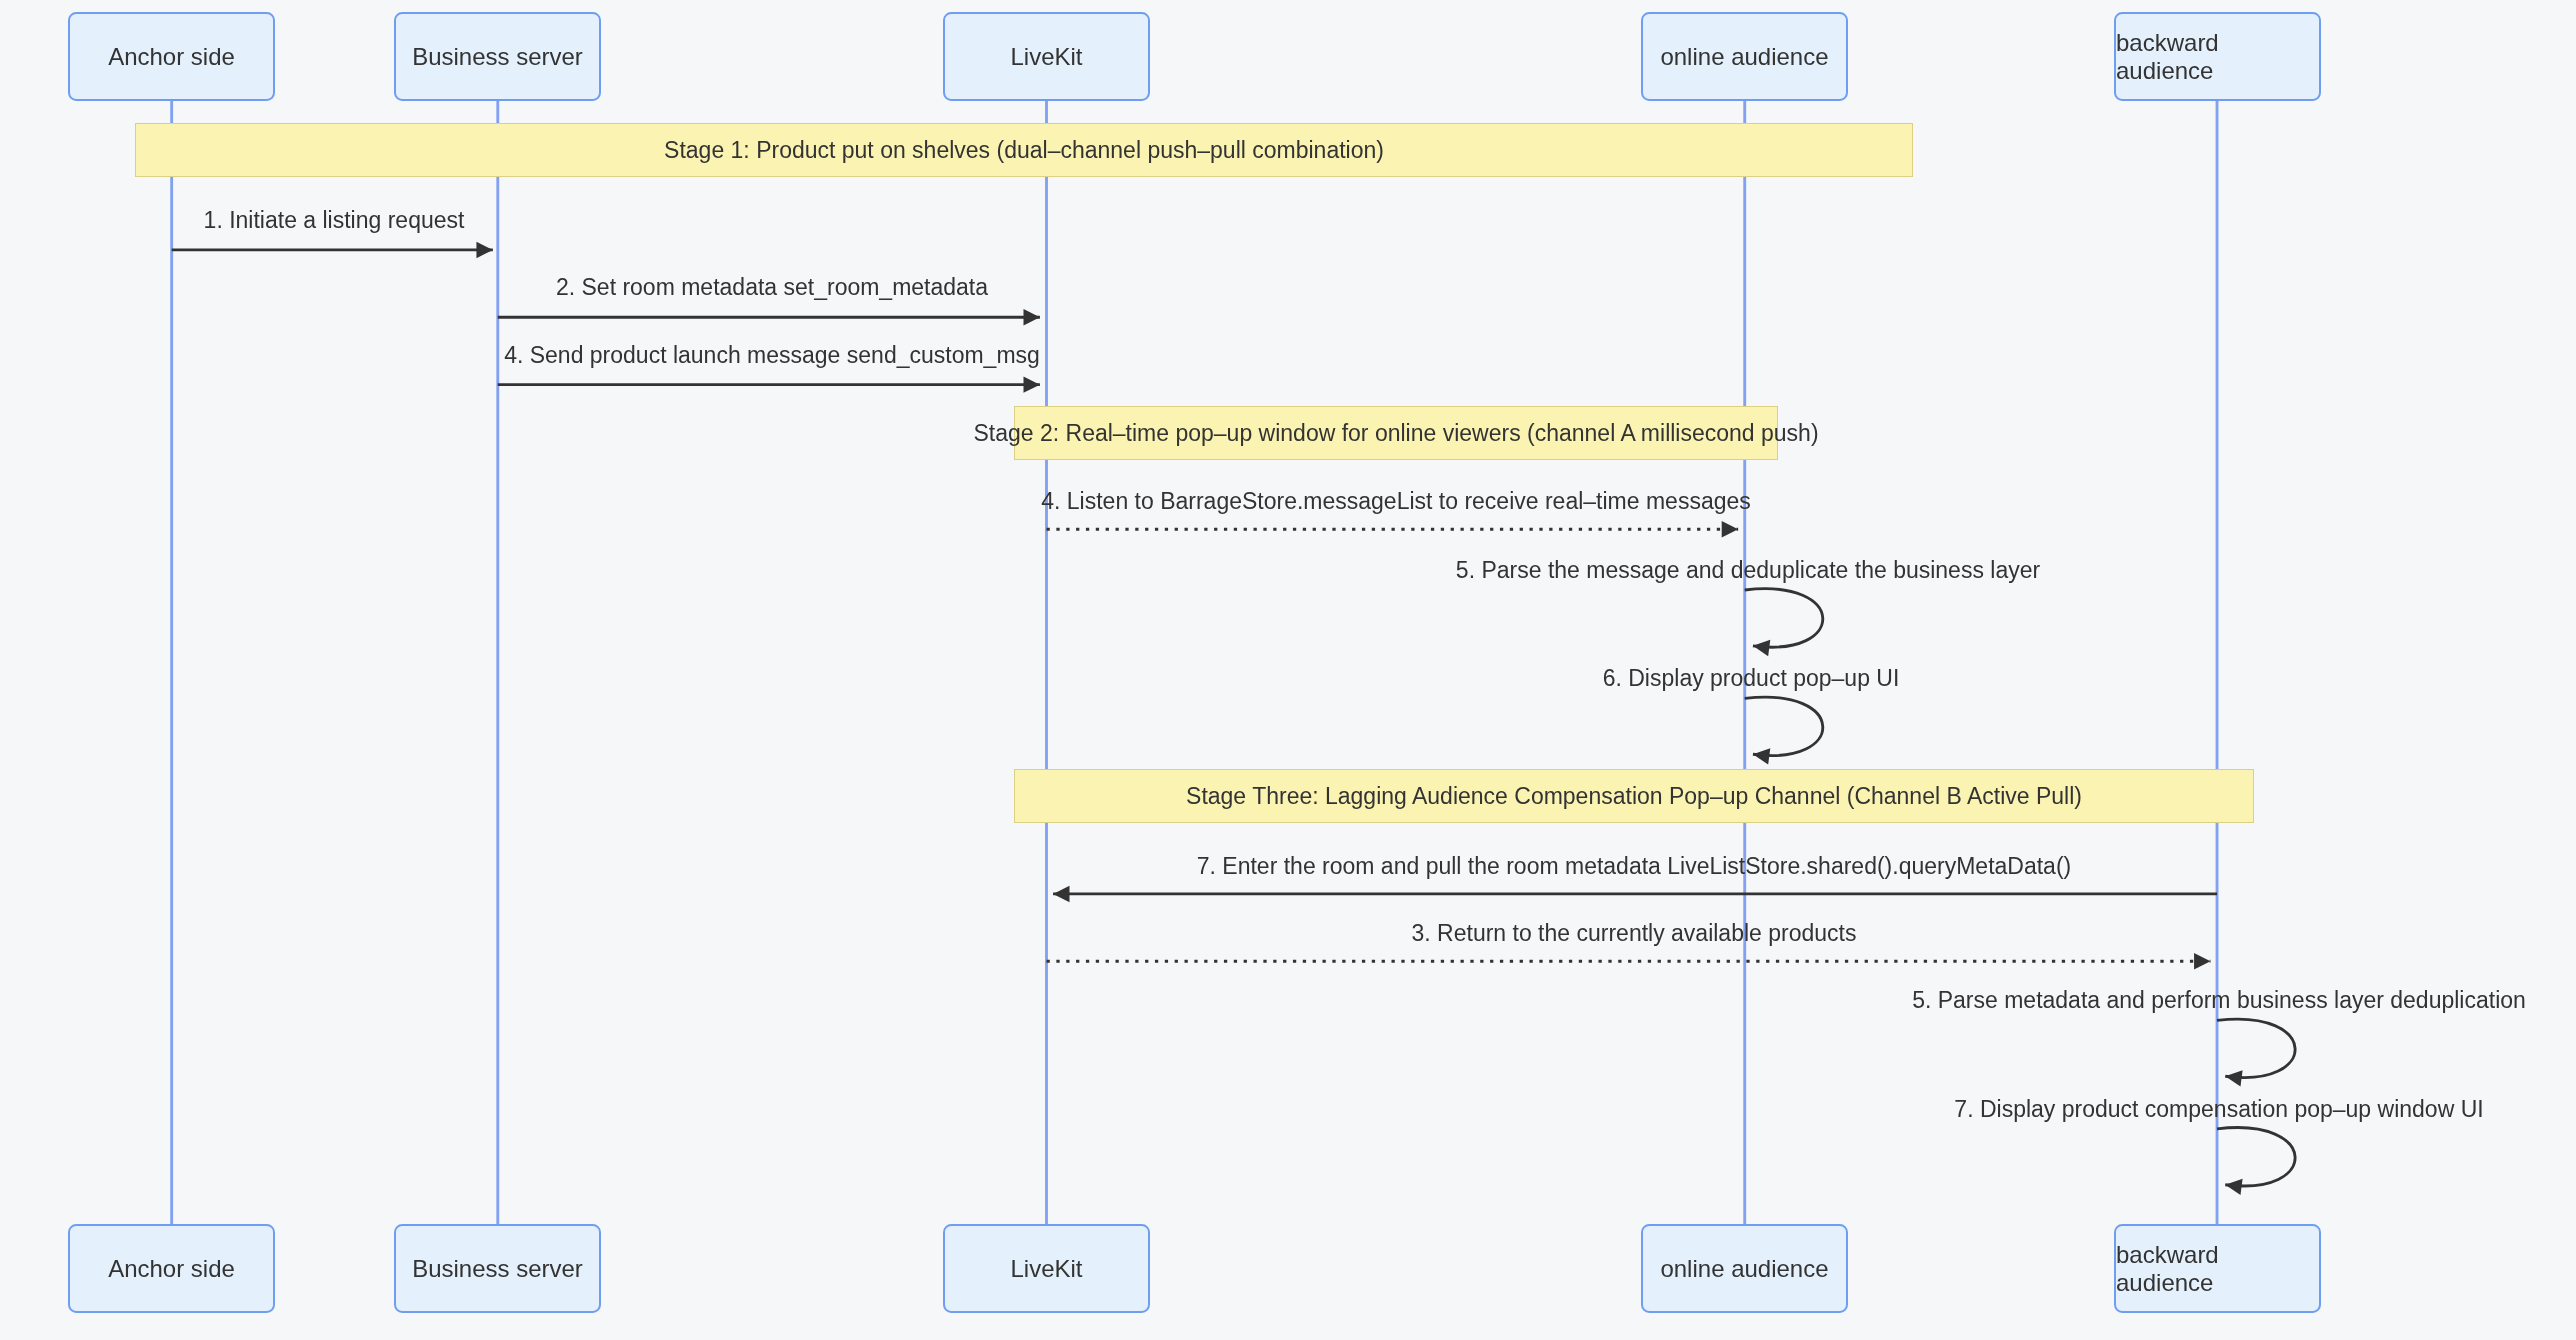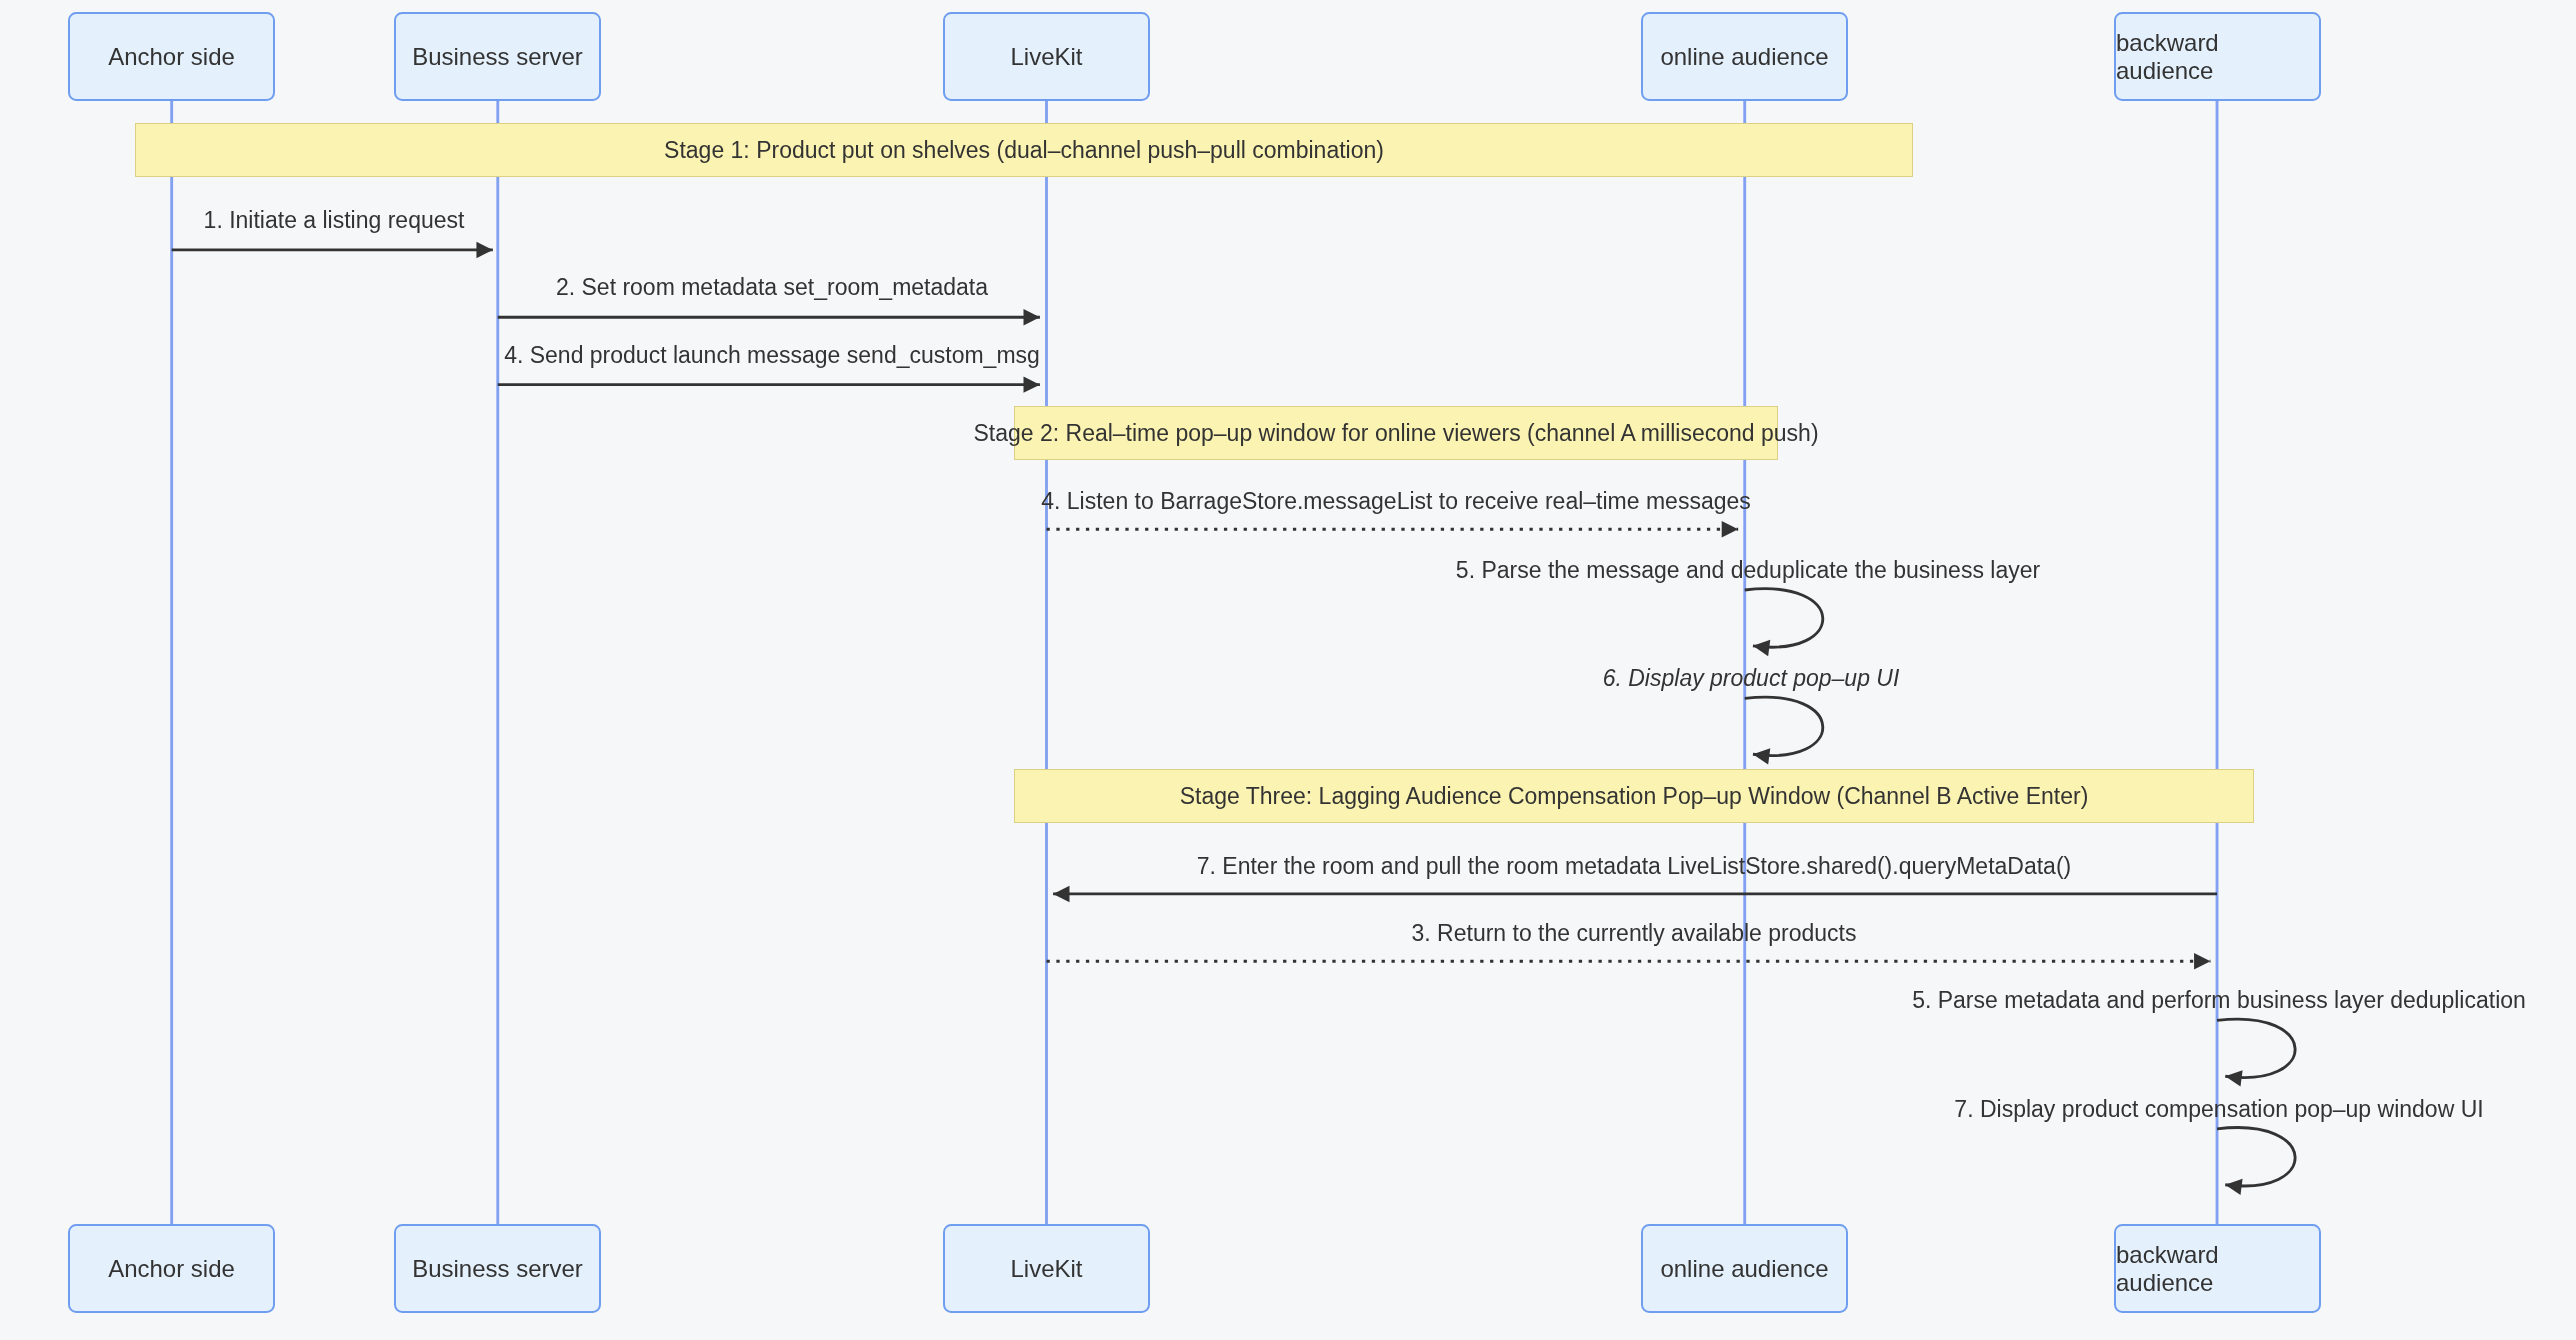--- a/index.html
+++ b/index.html
@@ -79,21 +79,21 @@
   <svg id="lifeline-layer" class="layer" viewBox="0 0 3136 1632" width="2576" height="1341">
     <line x1="209" y1="122" x2="209" y2="1492" stroke="var(--lifeline)" stroke-width="3.5"></line>
     <line x1="606" y1="122" x2="606" y2="1492" stroke="var(--lifeline)" stroke-width="3.5"></line>
     <line x1="1274" y1="122" x2="1274" y2="1492" stroke="var(--lifeline)" stroke-width="3.5"></line>
     <line x1="2124" y1="122" x2="2124" y2="1492" stroke="var(--lifeline)" stroke-width="3.5"></line>
     <line x1="2699" y1="122" x2="2699" y2="1492" stroke="var(--lifeline)" stroke-width="3.5"></line>
   </svg>
 
   <div class="banner" style="left:135px;  top:123px; width:1778px; height:54px;">Stage 1: Product put on shelves (dual–channel push–pull combination)</div>
   <div class="banner" style="left:1014px; top:406px; width:764px;  height:54px;">Stage 2: Real–time pop–up window for online viewers (channel A millisecond push)</div>
-  <div class="banner" style="left:1014px; top:769px; width:1240px; height:54px;">Stage Three: Lagging Audience Compensation Pop–up Window (Channel B Active Enter)</div>
+  <div class="banner" style="left:1014px; top:769px; width:1240px; height:54px;">Stage Three: Lagging Audience Compensation Pop–up Channel (Channel B Active Pull)</div>
 
   <svg id="arrow-layer" class="layer" viewBox="0 0 3136 1632" width="2576" height="1341">
     <defs>
       <marker id="arrowhead" viewBox="0 0 12 12" refX="11" refY="6" markerWidth="24" markerHeight="24" orient="auto" markerUnits="userSpaceOnUse">
         <path d="M1,1 L11,6 L1,11 Z" fill="var(--arrow)"></path>
       </marker>
     </defs>
 
     <line x1="209" y1="304" x2="600" y2="304" stroke="var(--arrow)" stroke-width="3.5" marker-end="url(#arrowhead)"></line>
     <line x1="606" y1="386" x2="1266" y2="386" stroke="var(--arrow)" stroke-width="3.5" marker-end="url(#arrowhead)"></line>
@@ -106,21 +106,21 @@
     <path d="M 2124 850 C 2249 835, 2249 933, 2134 918" fill="none" stroke="var(--arrow)" stroke-width="3.5" marker-end="url(#arrowhead)"></path>
     <path d="M 2699 1242 C 2824 1227, 2824 1325, 2709 1310" fill="none" stroke="var(--arrow)" stroke-width="3.5" marker-end="url(#arrowhead)"></path>
     <path d="M 2699 1374 C 2824 1359, 2824 1457, 2709 1442" fill="none" stroke="var(--arrow)" stroke-width="3.5" marker-end="url(#arrowhead)"></path>
   </svg>
 
   <div class="msg-label" style="left:334px;  top:207px;">1. Initiate a listing request</div>
   <div class="msg-label" style="left:772px;  top:274px;">2. Set room metadata set_room_metadata</div>
   <div class="msg-label" style="left:772px;  top:342px;">4. Send product launch message send_custom_msg</div>
   <div class="msg-label" style="left:1396px; top:488px;">4. Listen to BarrageStore.messageList to receive real–time messages</div>
   <div class="msg-label" style="left:1748px; top:557px;">5. Parse the message and deduplicate the business layer</div>
-  <div class="msg-label" style="left:1751px; top:665px;font-style:italic;">6. Display product pop–up UI</div>
+  <div class="msg-label" style="left:1751px; top:665px;">6. Display product pop–up UI</div>
   <div class="msg-label" style="left:1634px; top:853px;">7. Enter the room and pull the room metadata LiveListStore.shared().queryMetaData()</div>
   <div class="msg-label" style="left:1634px; top:920px;">3. Return to the currently available products</div>
   <div class="msg-label" style="left:2219px; top:987px;">5. Parse metadata and perform business layer deduplication</div>
   <div class="msg-label" style="left:2219px; top:1096px;">7. Display product compensation pop–up window UI</div>
 
   <div class="actor-box" style="left:68px;   top:12.3px;">
       <span>Anchor side</span>
     </div>
   <div class="actor-box" style="left:394px;  top:12.3px;">
       <span>Business server</span>

